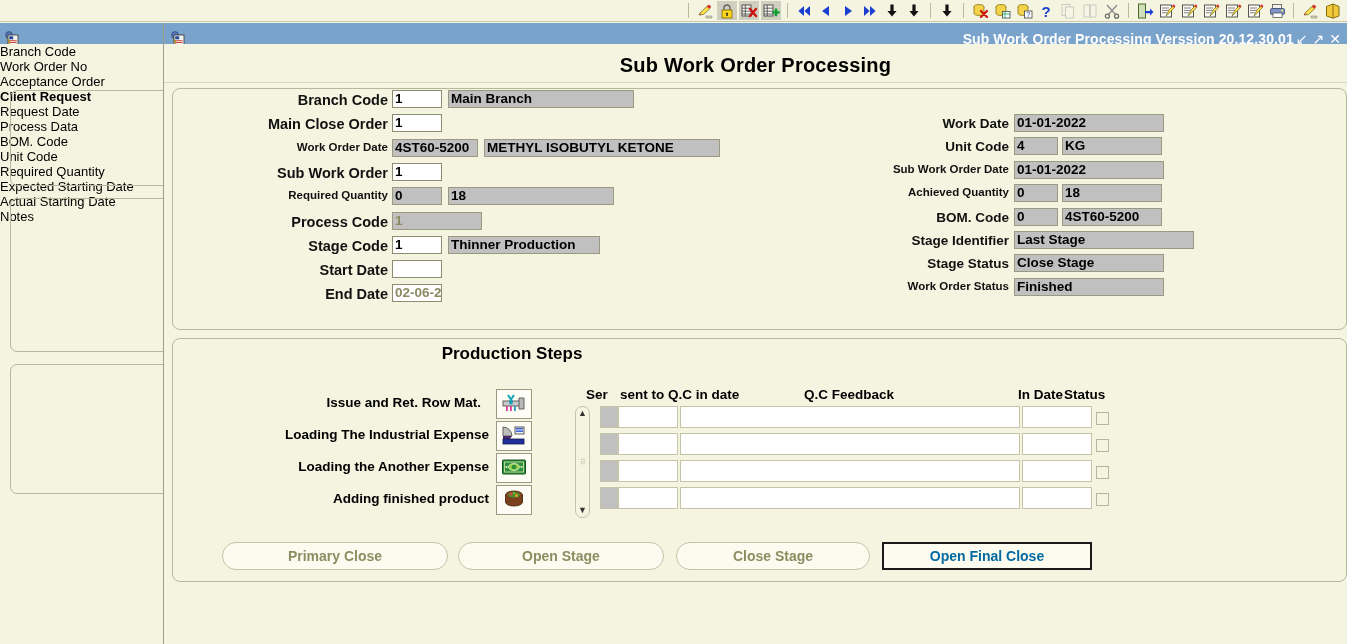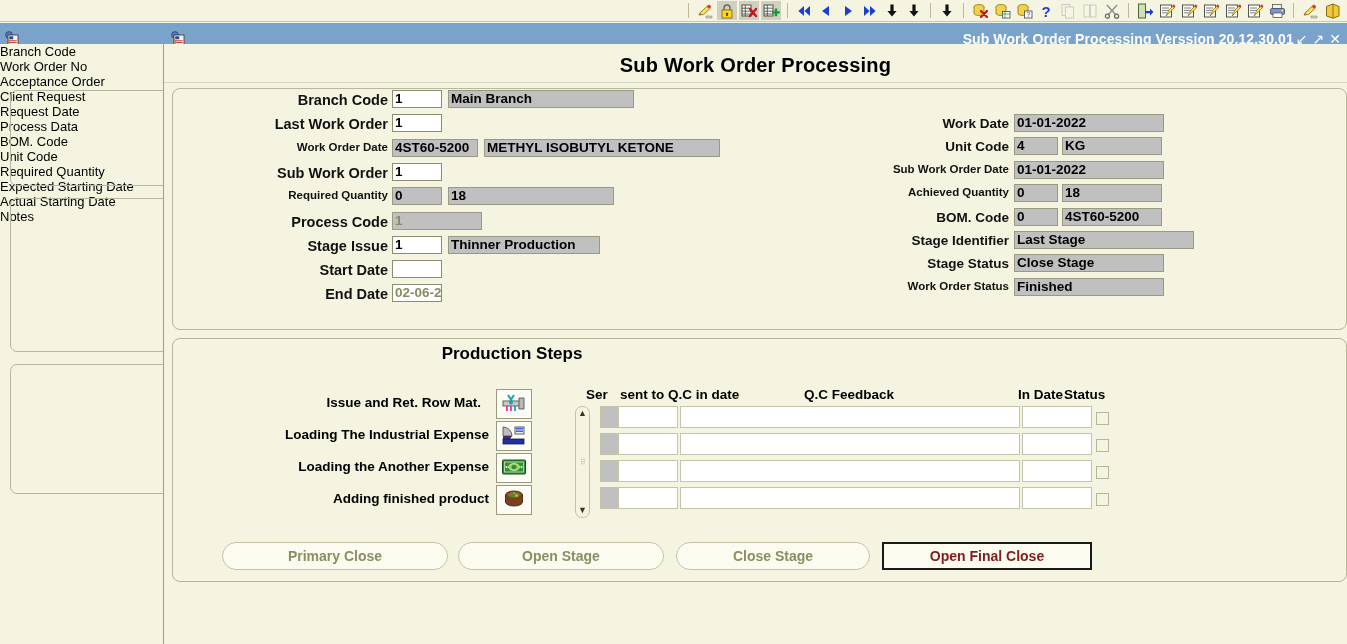--- a/index.html
+++ b/index.html
@@ -99,21 +99,21 @@
   }
   .qc-arrow{font-size:9px;line-height:9px;color:#333;padding:2px 0;}
   .qc-grip{font-size:8px;color:#b9bb9e;letter-spacing:-1px;line-height:5px;}
   
   .btn{
     position:absolute;height:28px;box-sizing:border-box;
     display:flex;align-items:center;justify-content:center;
     font-size:14px;font-weight:bold;background:#fbfbef;
   }
   .btn.disabled{border:1px solid #c3c4a8;border-radius:14px;color:#8d8d62;}
-  .btn.primary{border:2px solid #1a1a1a;border-radius:0;color:#7f1d1d;background:#fbfbef;}
+  .btn.primary{border:2px solid #1a1a1a;border-radius:0;color:#0369a1;background:#fbfbef;}
 </style>
 </head>
 <body>
 
 <div class="toolbar" id="toolbar">
     <div class="tb-sep"></div>
     <div class="tb-btn">
       <svg width="17" height="16" viewBox="0 0 17 16">
         <path d="M2 12 L4 9 L11 2.5 L13.5 5 L6.5 11.5 Z" fill="#ffe24d" stroke="#6b6b2a" stroke-width=".8"></path>
         <path d="M2 12 L4.2 11.3 L3 10 Z" fill="#d33"></path>
@@ -328,54 +328,54 @@
 </div>
 
 <div class="child-sep"></div>
 
 <div class="bgwin" id="bgwin">
     <div class="bgpanel" style="left:10px;top:46px;width:165px;height:96px;"></div>
     <div class="lbl" style="top:56px;">Branch Code</div>
     <div class="lbl" style="top:81px;">Work Order No</div>
     <div class="lbl" style="top:106px;">Acceptance Order</div>
     <div class="bgpanel" style="left:10px;top:154px;width:165px;height:154px;"></div>
-    <div class="lbl" style="top:164px;">Client Request</div>
+    <div class="lbl" style="top:164px;font-weight:bold;">Client Request</div>
     <div class="lbl" style="top:188px;">Request Date</div>
     <div class="lbl" style="top:212px;">Process Data</div>
     <div class="lbl" style="top:236px;">BOM. Code</div>
     <div class="lbl" style="top:260px;">Unit Code</div>
     <div class="lbl" style="top:284px;">Required Quantity</div>
     <div class="bgpanel" style="left:10px;top:320px;width:165px;height:130px;"></div>
     <div class="lbl" style="top:336px;">Expected Starting Date</div>
     <div class="lbl" style="top:360px;">Actual Starting Date</div>
     <div class="lbl" style="top:384px;">Notes</div>
   </div>
 
 <div class="mainwin">
   <div class="page-title">Sub Work Order Processing</div>
   <div class="hr-line"></div>
 
   <div class="group" style="left:8px;top:44px;width:1175px;height:242px;"></div>
   <div id="left-fields">
       <div class="flabel" style="left:0px;top:48px;width:224px;font-size:14.5px;">Branch Code</div>
       <div class="fld" style="left:228px;top:46px;width:50px;">1</div>
       <div class="fld ro" style="left:284px;top:46px;width:186px;">Main Branch</div>
-      <div class="flabel" style="left:0px;top:72px;width:224px;font-size:14.5px;">Last Work Order</div>
+      <div class="flabel" style="left:0px;top:72px;width:224px;font-size:14.5px;">Main Close Order</div>
       <div class="fld" style="left:228px;top:70px;width:50px;">1</div>
       <div class="flabel" style="left:0px;top:97px;width:224px;font-size:11.5px;">Work Order Date</div>
       <div class="fld ro" style="left:228px;top:95px;width:86px;">4ST60-5200</div>
       <div class="fld ro" style="left:320px;top:95px;width:236px;">METHYL ISOBUTYL KETONE</div>
       <div class="flabel" style="left:0px;top:121px;width:224px;font-size:14.5px;">Sub Work Order</div>
       <div class="fld" style="left:228px;top:119px;width:50px;">1</div>
       <div class="flabel" style="left:0px;top:145px;width:224px;font-size:11.5px;">Required Quantity</div>
       <div class="fld ro" style="left:228px;top:143px;width:50px;">0</div>
       <div class="fld ro" style="left:284px;top:143px;width:166px;">18</div>
       <div class="flabel" style="left:0px;top:170px;width:224px;font-size:14.5px;">Process Code</div>
       <div class="fld ro dimtxt" style="left:228px;top:168px;width:90px;">1</div>
-      <div class="flabel" style="left:0px;top:194px;width:224px;font-size:14.5px;">Stage Issue</div>
+      <div class="flabel" style="left:0px;top:194px;width:224px;font-size:14.5px;">Stage Code</div>
       <div class="fld" style="left:228px;top:192px;width:50px;">1</div>
       <div class="fld ro" style="left:284px;top:192px;width:152px;">Thinner Production</div>
       <div class="flabel" style="left:0px;top:218px;width:224px;font-size:14.5px;">Start Date</div>
       <div class="fld" style="left:228px;top:216px;width:50px;"></div>
       <div class="flabel" style="left:0px;top:242px;width:224px;font-size:14.5px;">End Date</div>
       <div class="fld dimtxt" style="left:228px;top:240px;width:50px;">02-06-2022</div>
     </div>
   <div id="right-fields">
       <div class="flabel" style="left:620px;top:72px;width:225px;font-size:13.5px;">Work Date</div>
       <div class="fld ro" style="left:850px;top:70px;width:150px;">01-01-2022</div>

